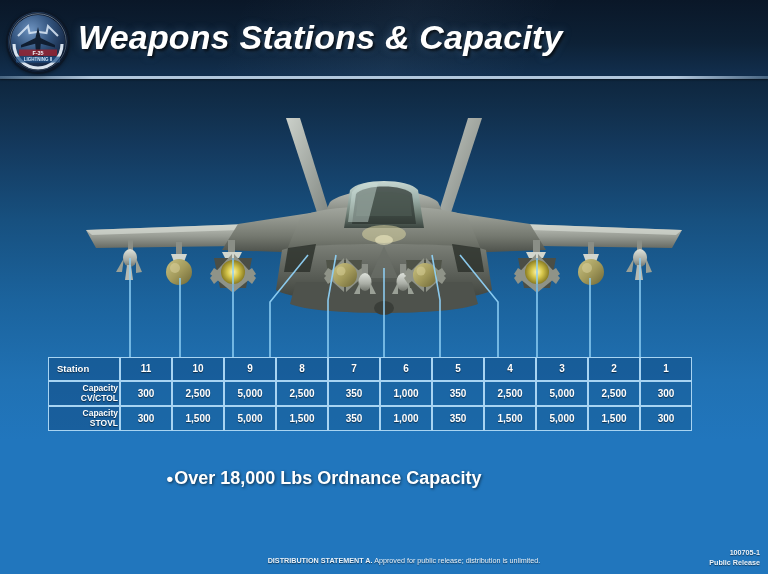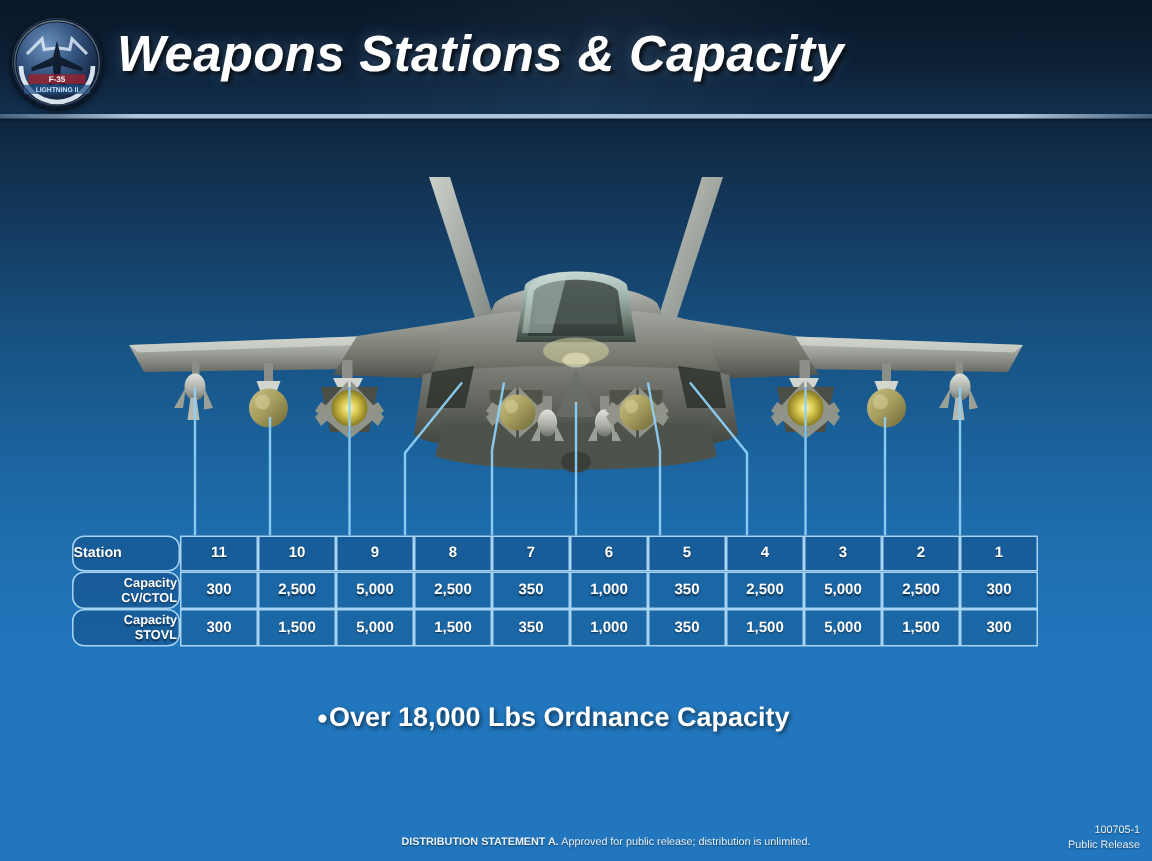--- a/index.html
+++ b/index.html
@@ -69,52 +69,51 @@
     background:rgba(24,92,152,.55);
     color:#ffffff;
     font-size:9.5px;font-weight:bold;
     text-align:center;vertical-align:middle;
     height:23px;
     padding:0 1px;
     text-shadow:0 1px 1px rgba(0,0,0,.55);
     line-height:1.12;
   }
   #wtable td.rowhead{
-    text-align:left;padding-left:0;
+    text-align:left;padding-left:8px;
     background:rgba(20,80,137,.6);
-    border-radius:8px;
   }
   #wtable td.rowhead.two{font-size:8.5px;line-height:1.15;text-align:right;}
   #wtable tr.hdr td{background:rgba(20,82,140,.62);height:22px;}
   #wtable td.val{font-size:10px;text-align:center;}
   .colw{width:52px;}
   
   #bullets{
     position:absolute;left:0;top:466px;width:648px;
     text-align:center;
-    padding-left:45px;
   }
   .bullet{
     color:#ffffff;font-weight:bold;font-size:18px;
     text-shadow:1px 1px 3px rgba(0,0,0,.6);
     line-height:1.42;white-space:nowrap;
   }
   .bullet .dot{font-size:19px;vertical-align:-1px;margin-right:1px;}
   
   #footer-dist{
     position:absolute;left:0;top:556px;width:768px;text-align:center;
     color:#e9f2fa;font-size:7.2px;
     text-shadow:0 1px 1px rgba(0,0,0,.5);
   }
   #footer-dist b{font-weight:bold;margin-left:40px;}
   #footer-dist span.rest{font-weight:normal;}
   #footer-right{
     position:absolute;right:8px;top:548px;text-align:right;
     color:#e9f2fa;font-size:7.2px;line-height:1.45;
     text-shadow:0 1px 1px rgba(0,0,0,.5);
+    font-weight:bold;
   }
 </style>
 </head>
 <body>
 
 <div id="slide">
 
   <div id="header"></div>
   <div id="header-sheen"></div>
   <div id="header-rule"></div>

